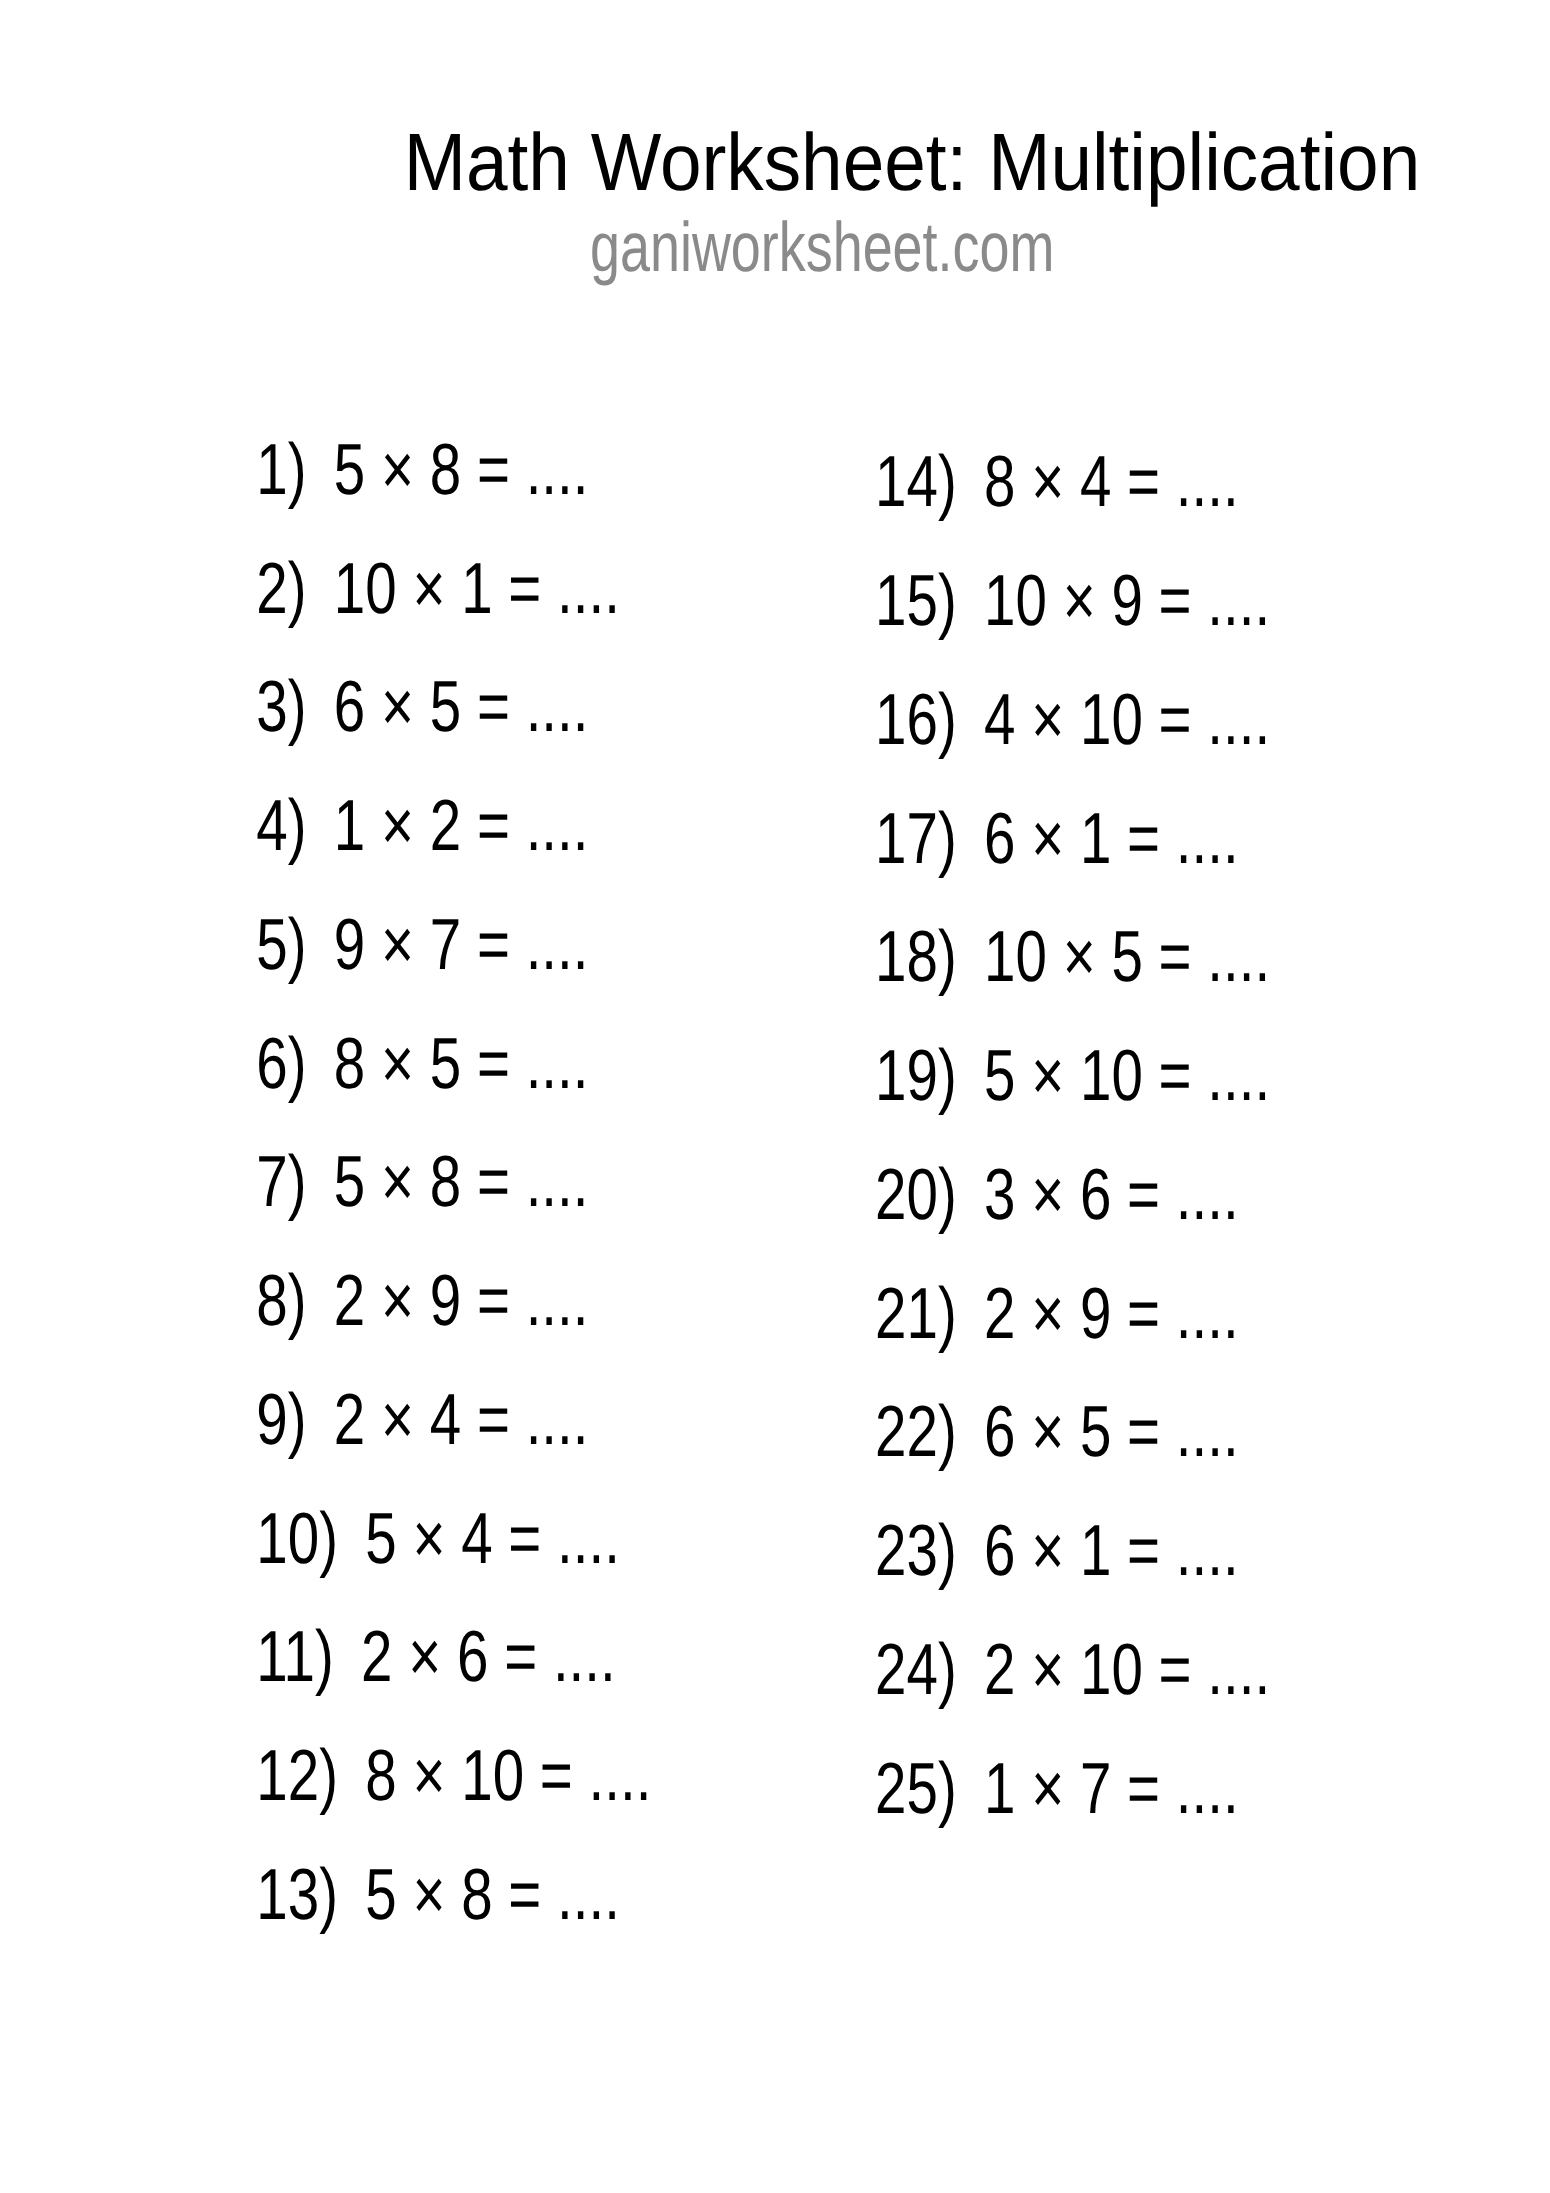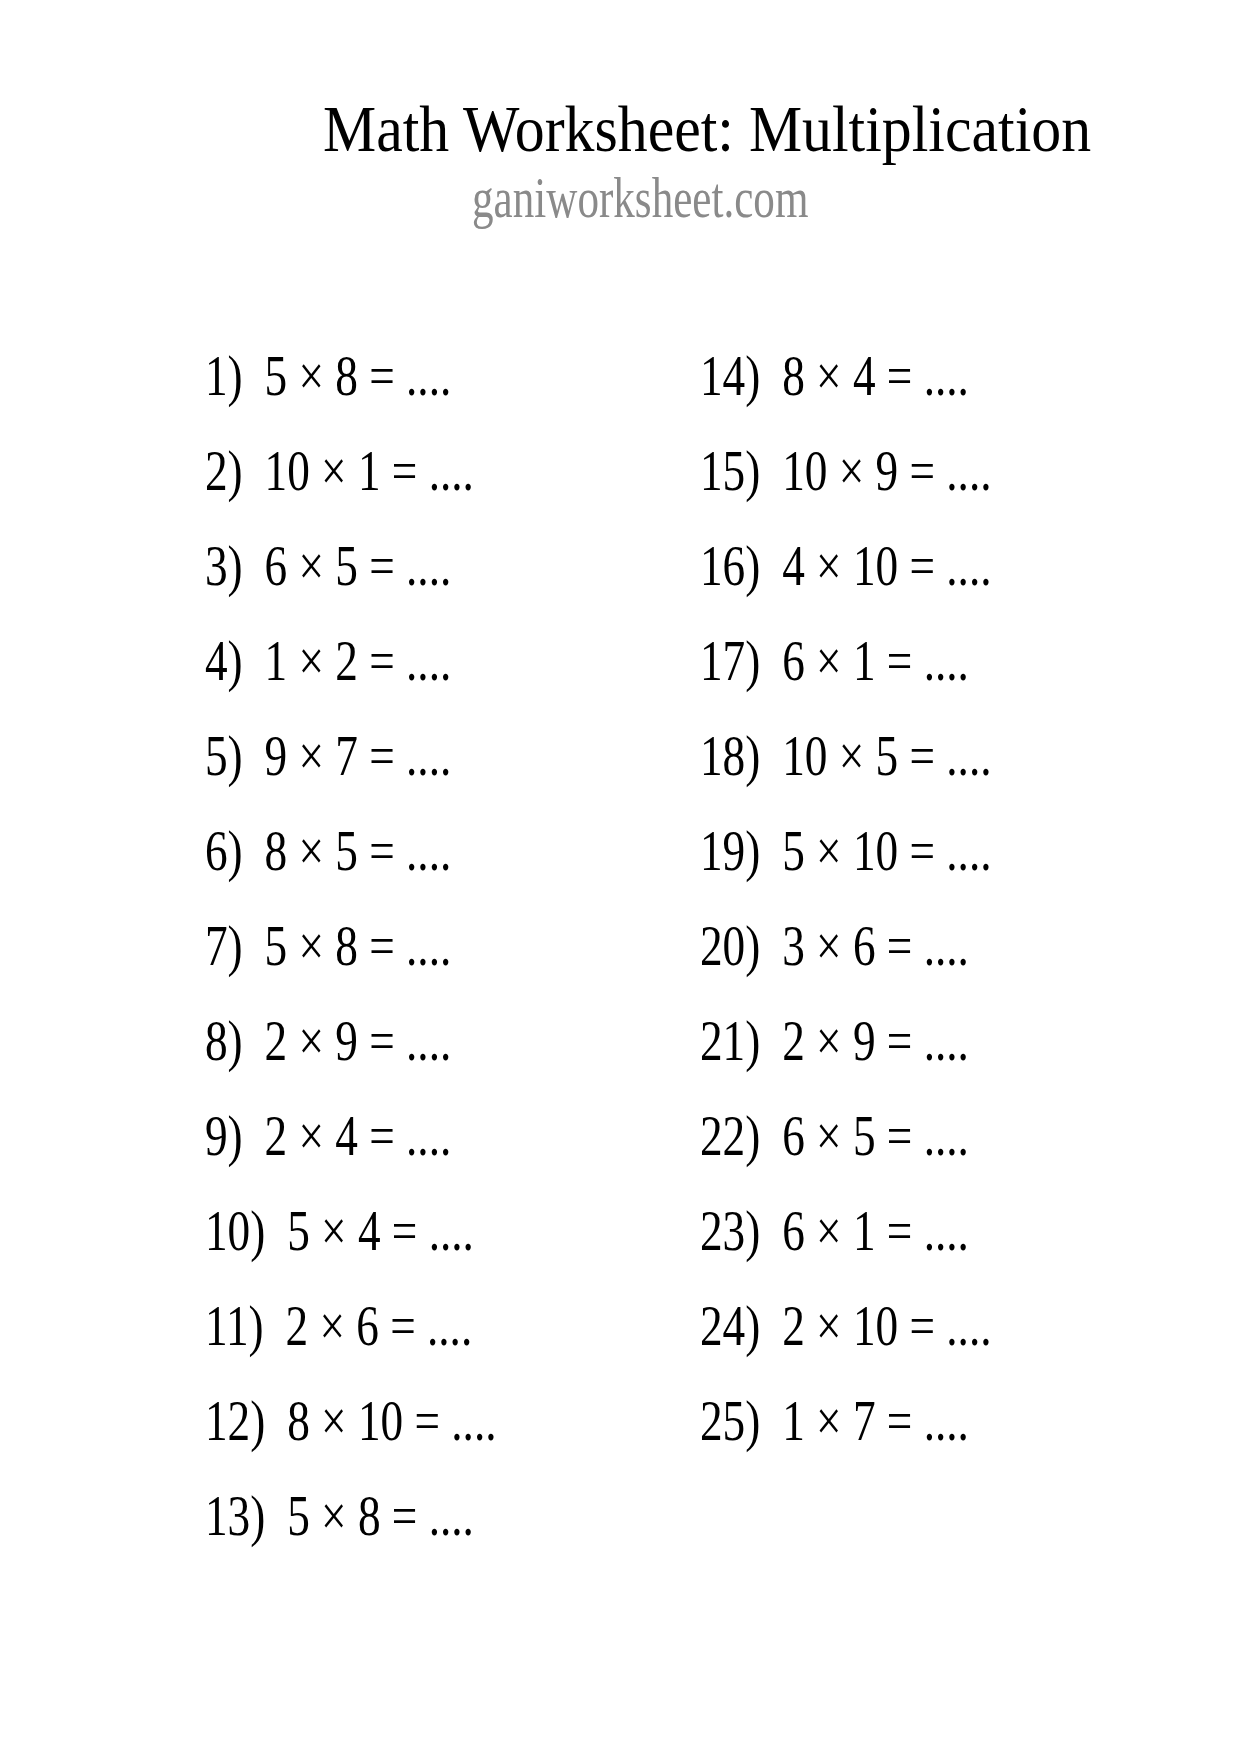--- a/index.html
+++ b/index.html
@@ -5,21 +5,21 @@
   html, body {
     margin: 0;
     padding: 0;
     background: #ffffff;
   }
   .sheet {
     position: relative;
     width: 1216px;
     height: 1754px;
     background: #ffffff;
-    font-family: Liberation Serif, serif;
+    font-family: Liberation Sans, sans-serif;
     overflow: hidden;
   }
   .title {
     position: absolute;
     left: 323px;
     top: 97px;
     margin: 0;
     font-size: 65px;
     font-weight: 400;
     line-height: 1;
@@ -39,21 +39,21 @@
     transform: scaleX(0.77);
     transform-origin: 0 0;
   }
   .col {
     position: absolute;
     top: 347px;
     display: flex;
     flex-direction: column;
   }
   .col-left  { left: 205px; }
-  .col-right { left: 700px; }
+  .col-right { left: 700px; margin-top: 10px; }
   .problem-row {
     height: 95px;
     font-size: 58px;
     line-height: 58px;
     color: #000000;
     white-space: nowrap;
     transform: scaleX(0.78);
     transform-origin: 0 0;
     display: flex;
     align-items: flex-start;

